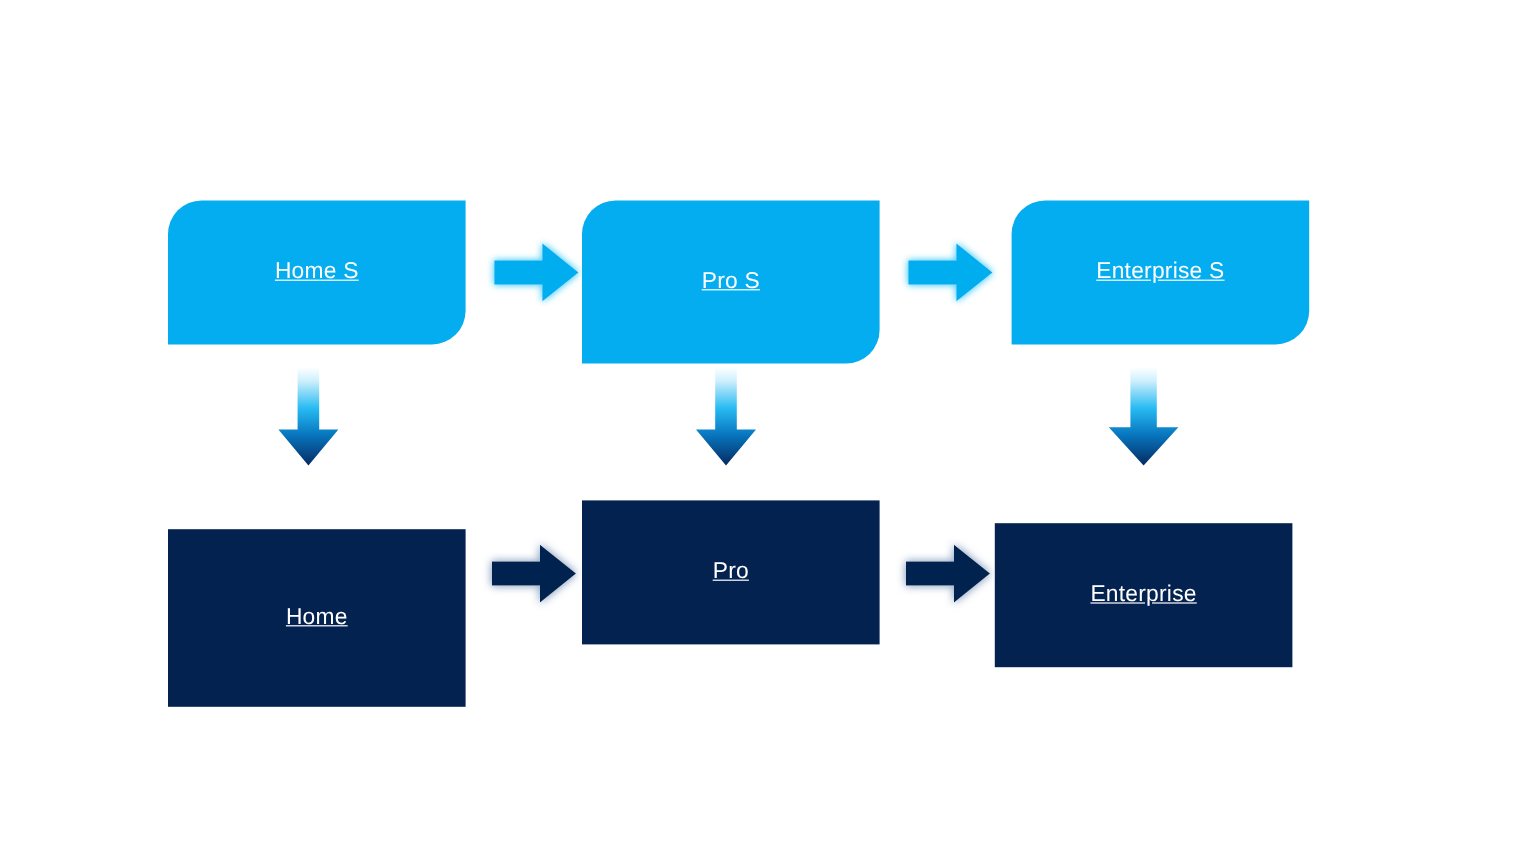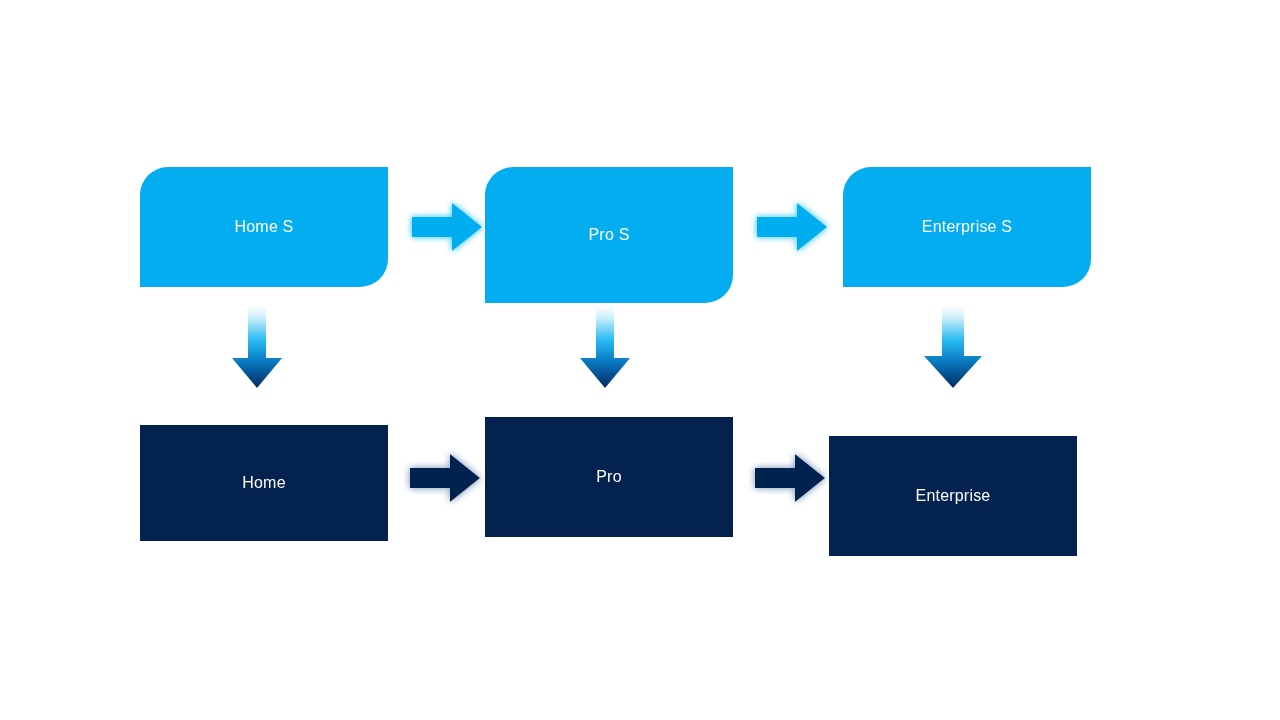--- a/index.html
+++ b/index.html
@@ -19,27 +19,28 @@
     overflow: hidden;
   }
 
   
   .node {
     position: absolute;
     display: flex;
     align-items: center;
     justify-content: center;
     color: #ffffff;
-    font-size: 16px;
+    font-size: 19px;
     font-weight: 400;
     letter-spacing: 0.2px;
     line-height: 1.2;
     text-align: right;
     box-sizing: border-box;
     user-select: none;
+    text-decoration: underline;
   }
   .node-service {
     background: #03ADEF;
     border-radius: 28px 0 28px 0;   
   }
   .node-plan {
     background: #04224F;
     border-radius: 0;
   }
 
@@ -148,21 +149,21 @@
           <stop offset="14%" stop-color="#CDEFFC"></stop>
           <stop offset="42%" stop-color="#27BAF2"></stop>
           <stop offset="68%" stop-color="#0878C0"></stop>
           <stop offset="100%" stop-color="#042A63"></stop>
         </linearGradient>
       </defs>
       <path d="M24,0 L46,0 L46,50 L64,50 L35,82 L6,50 L24,50 Z" fill="url(#vgrad3)"></path>
     </svg>
   </div>
 
-  <div class="node node-plan" style="left:140px; top:425px; width:248px; height:116px;">
+  <div class="node node-plan" style="left:140px; top:441px; width:248px; height:148px;">
     <span>Home</span>
   </div>
 
   <div class="node node-plan" style="left:485px; top:417px; width:248px; height:120px;">
     <span>Pro</span>
   </div>
 
   <div class="node node-plan" style="left:829px; top:436px; width:248px; height:120px;">
     <span>Enterprise</span>
   </div>

